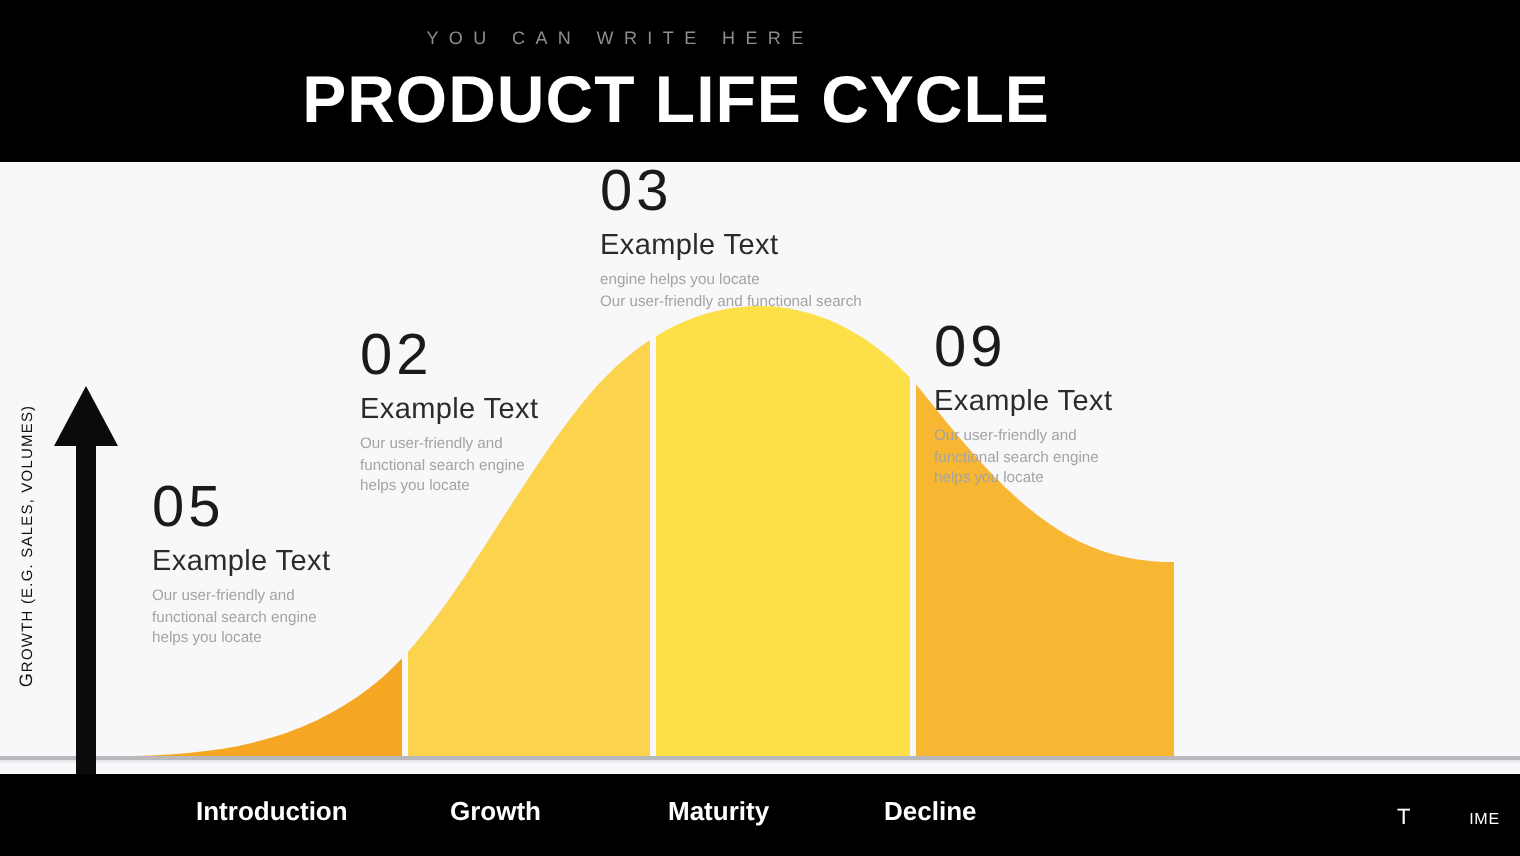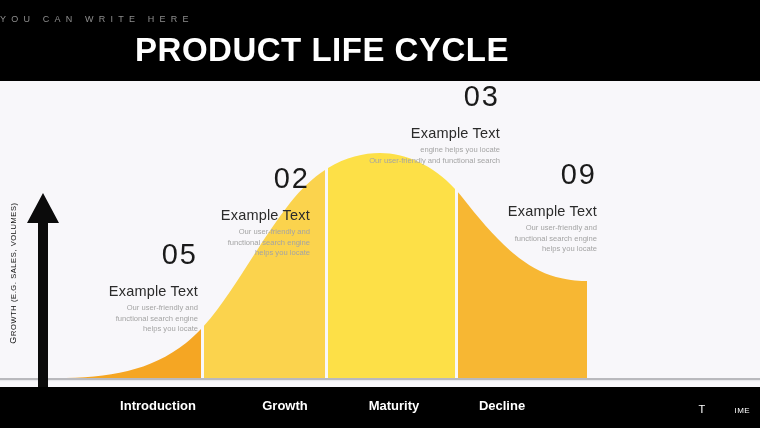--- a/index.html
+++ b/index.html
@@ -10,37 +10,37 @@
     position:relative;
   }
   #stage{position:absolute;inset:0;width:760px;height:428px;overflow:hidden;background:#f8f7fa;}
 
   
   .header{
     position:absolute;left:0;top:0;width:760px;height:81px;
     background:#000;z-index:6;
   }
   .kicker{
-    position:absolute;left:0;top:14px;width:620px;
+    position:absolute;left:0;top:14px;width:620px;text-align:center;
     color:#8e8e8e;font-size:9px;letter-spacing:5.2px;font-weight:400;
   }
   .title{
-    position:absolute;left:0;top:31px;width:644px;text-align:center;
+    position:absolute;left:16px;top:31px;width:644px;text-align:center;
     color:#ffffff;font-size:33px;font-weight:700;letter-spacing:0.5px;
     line-height:38px;
   }
 
   
   .footer{
     position:absolute;left:0;bottom:0;width:760px;height:41px;
     background:#000;z-index:6;
   }
   .stage-label{
     position:absolute;top:11px;color:#fff;font-size:13px;font-weight:700;
-    text-align:center;white-space:nowrap;
+    white-space:nowrap;
   }
   .time-label{
     position:absolute;right:10px;top:16px;color:#fff;font-size:11px;
     letter-spacing:0.4px;
   }
   .time-label .sm{font-size:8px;padding-left:29px;}
 
   
   .chart{position:absolute;left:0;top:81px;width:760px;height:306px;z-index:2;}
   .chart svg{display:block;}
@@ -49,28 +49,28 @@
   .y-axis-label{
     position:absolute;left:-92px;top:268px;width:210px;
     transform:rotate(-90deg);transform-origin:center center;
     font-size:9px;color:#111;letter-spacing:0.6px;white-space:nowrap;
     text-align:center;z-index:5;
   }
   .y-axis-label .sm{font-size:7.5px;}
   .v-arrow{position:absolute;left:26px;top:112px;z-index:5;}
 
   
-  .block{position:absolute;z-index:4;text-align:right;}
+  .block{position:absolute;z-index:4;text-align:left;}
   .num{
     font-size:29px;font-weight:300;color:#1a1a1a;letter-spacing:2px;
     line-height:32px;
   }
   .head{
     font-size:14.5px;font-weight:400;color:#2b2b2b;line-height:18px;
-    margin-top:12px;letter-spacing:0.2px;
+    margin-top:2px;letter-spacing:0.2px;
   }
   .body{
     font-size:7.6px;font-weight:400;color:#a4a4a4;line-height:10.5px;
     margin-top:3px;
   }
 
   #b1{left:76px;top:238px;width:122px;}
   #b2{left:180px;top:162px;width:130px;}
   #b3{left:300px;top:80px;width:200px;}
   #b4{left:467px;top:158px;width:130px;}

